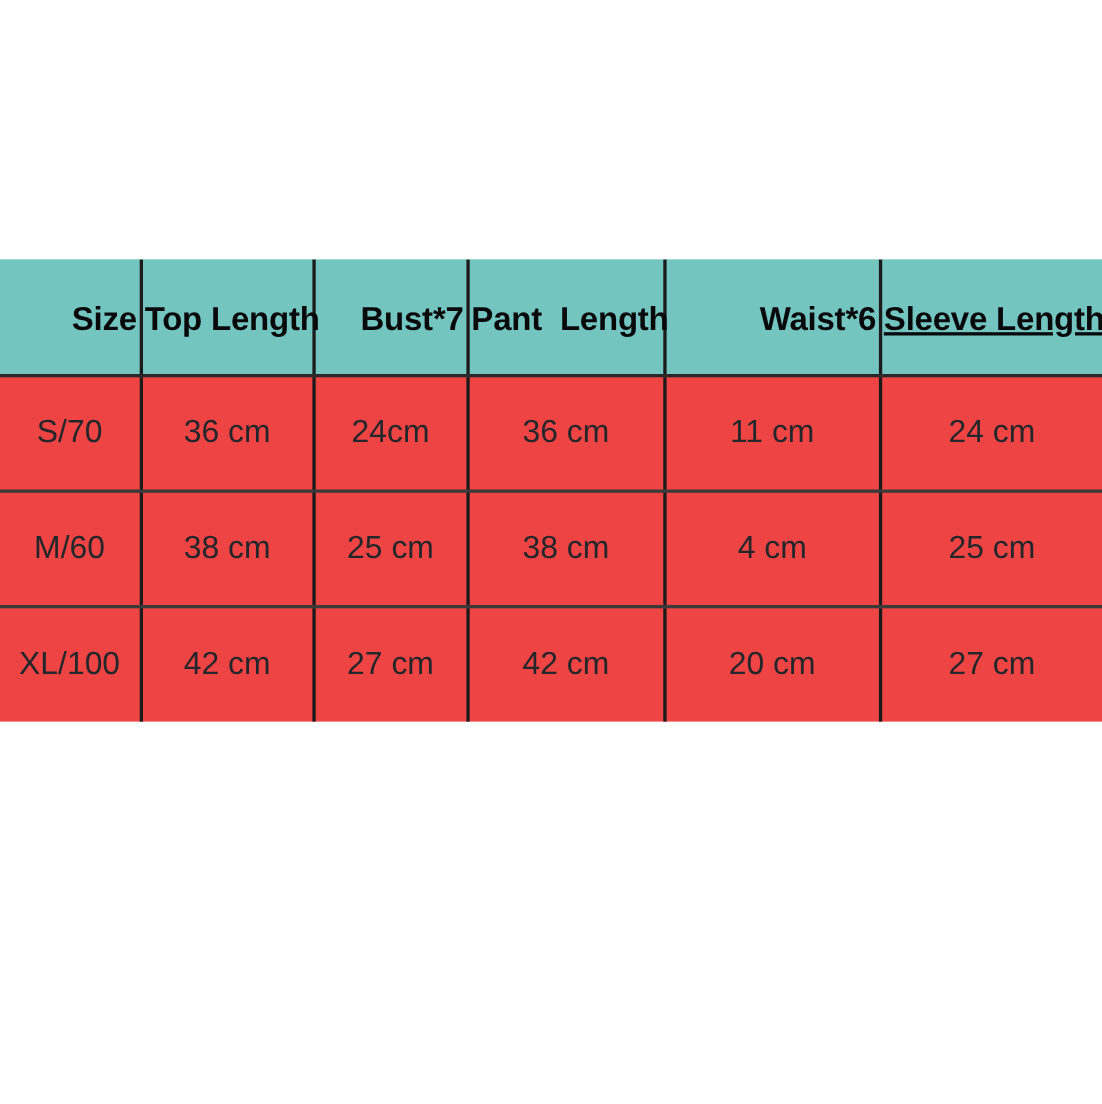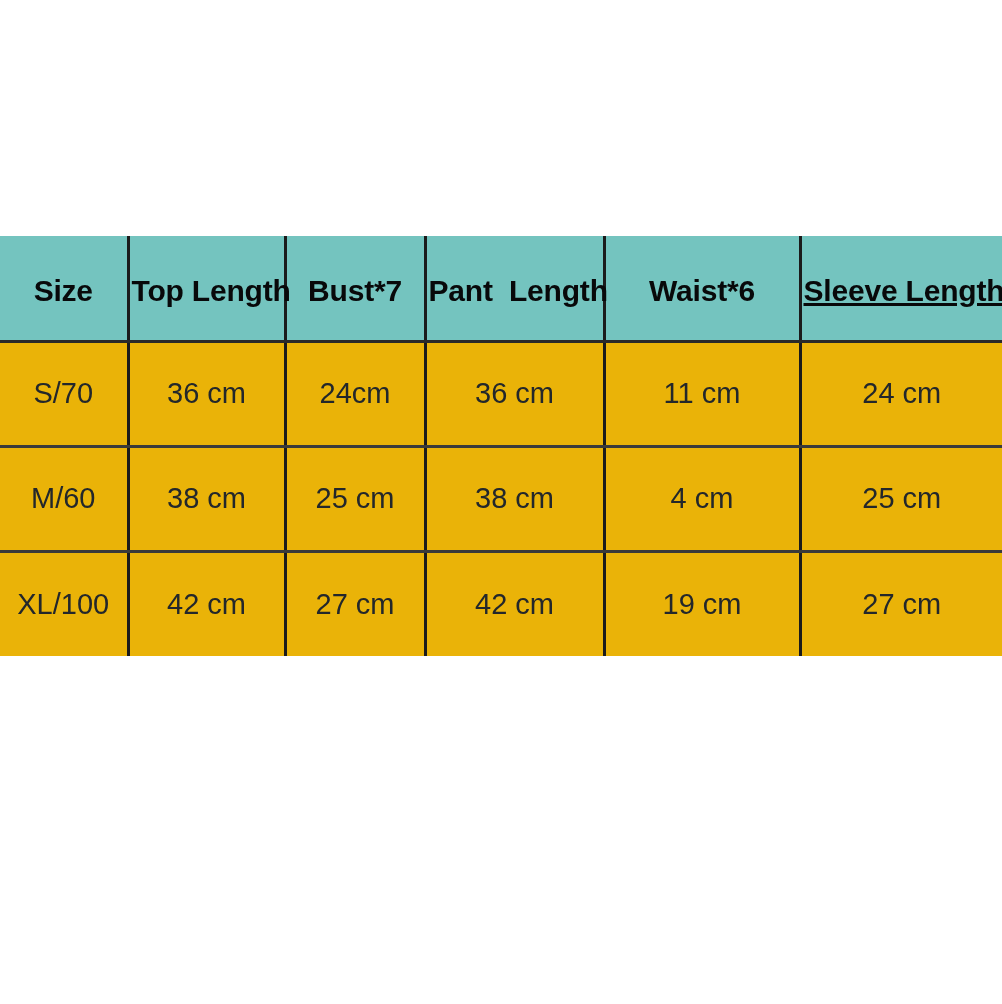--- a/index.html
+++ b/index.html
@@ -47,40 +47,40 @@
   .chart-table thead th {
     height: 105px;
     padding: 17px 2px 10px 2px;
     margin: 0;
     background: #74c4bf;
     color: #08090a;
     font-size: 30px;
     font-weight: bold;
     font-stretch: condensed;
     letter-spacing: -0.2px;
-    text-align: center;
+    text-align: right;
     vertical-align: middle;
     white-space: pre;
     border-right: 3px solid #1b1b1b;
     border-bottom: 3px solid #2a2a2a;
     box-sizing: border-box;
   }
   .chart-table thead th:first-child {
     border-left: none;
   }
   .chart-table thead th:last-child {
     border-right: none;
     text-decoration: underline;
   }
 
   
   .chart-table tbody td {
     height: 105px;
     padding: 0 2px;
-    background: #eab308;
+    background: #ef4444;
     color: #23272b;
     font-size: 29px;
     font-weight: normal;
     text-align: center;
     vertical-align: middle;
     white-space: pre;
     border-right: 3px solid #1b1b1b;
     border-bottom: 3px solid #3a3a3a;
     box-sizing: border-box;
   }
@@ -130,18 +130,18 @@
         <td>25 cm</td>
         <td>38 cm</td>
         <td>4 cm</td>
         <td>25 cm</td>
       </tr>
       <tr>
         <td>XL/100</td>
         <td>42 cm</td>
         <td>27 cm</td>
         <td>42 cm</td>
-        <td>19 cm</td>
+        <td>20 cm</td>
         <td>27 cm</td>
       </tr>
     </tbody>
   </table>
 </div>
 
 </body></html>

